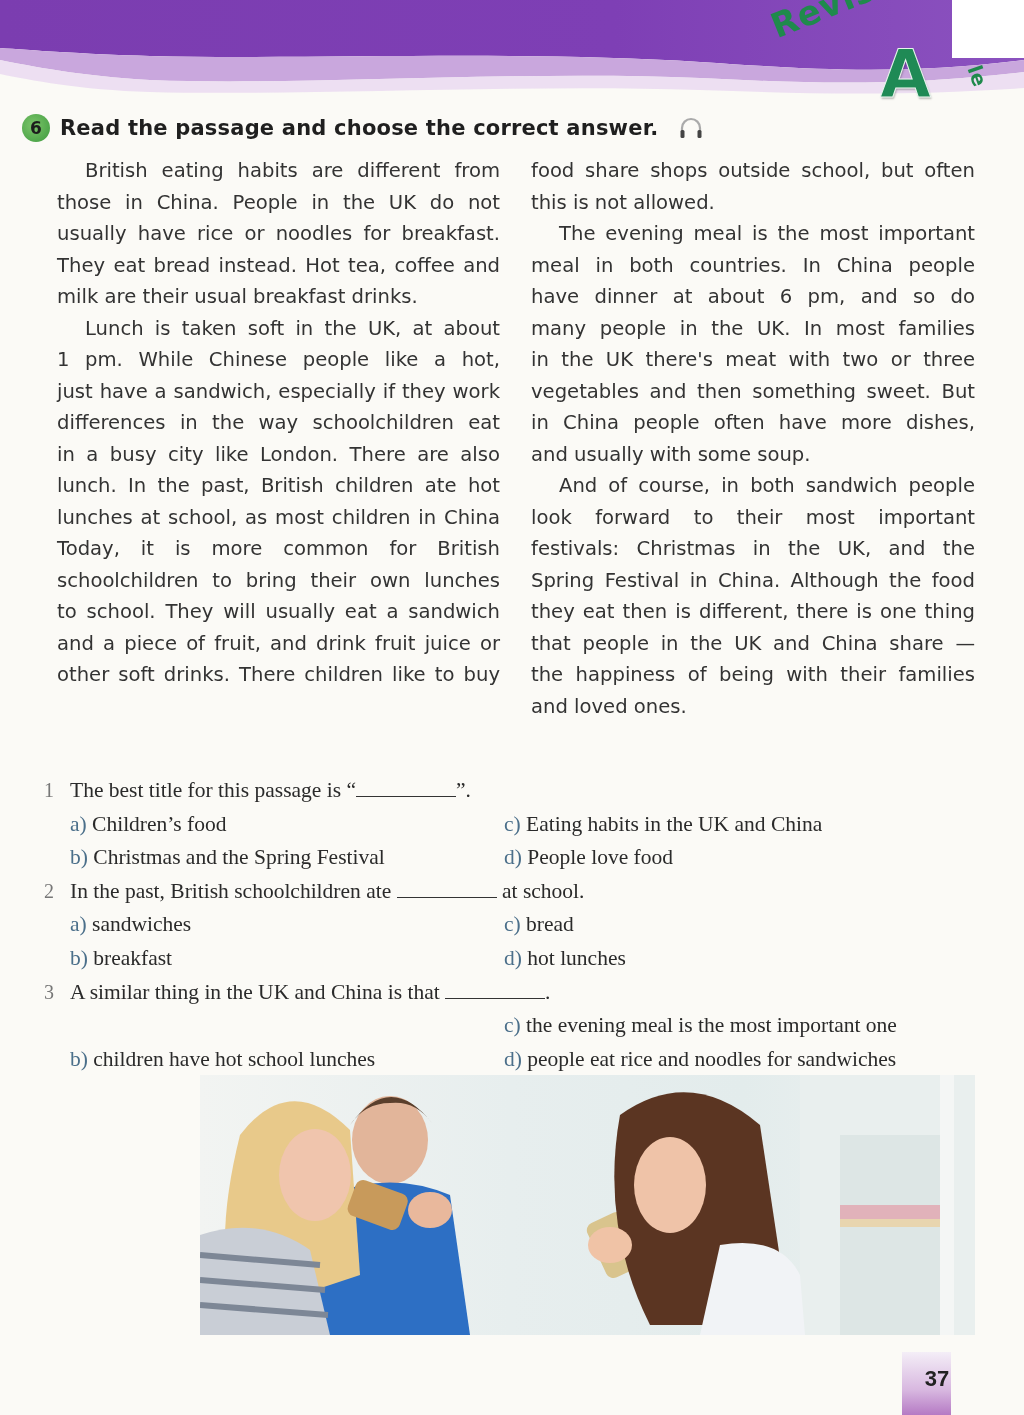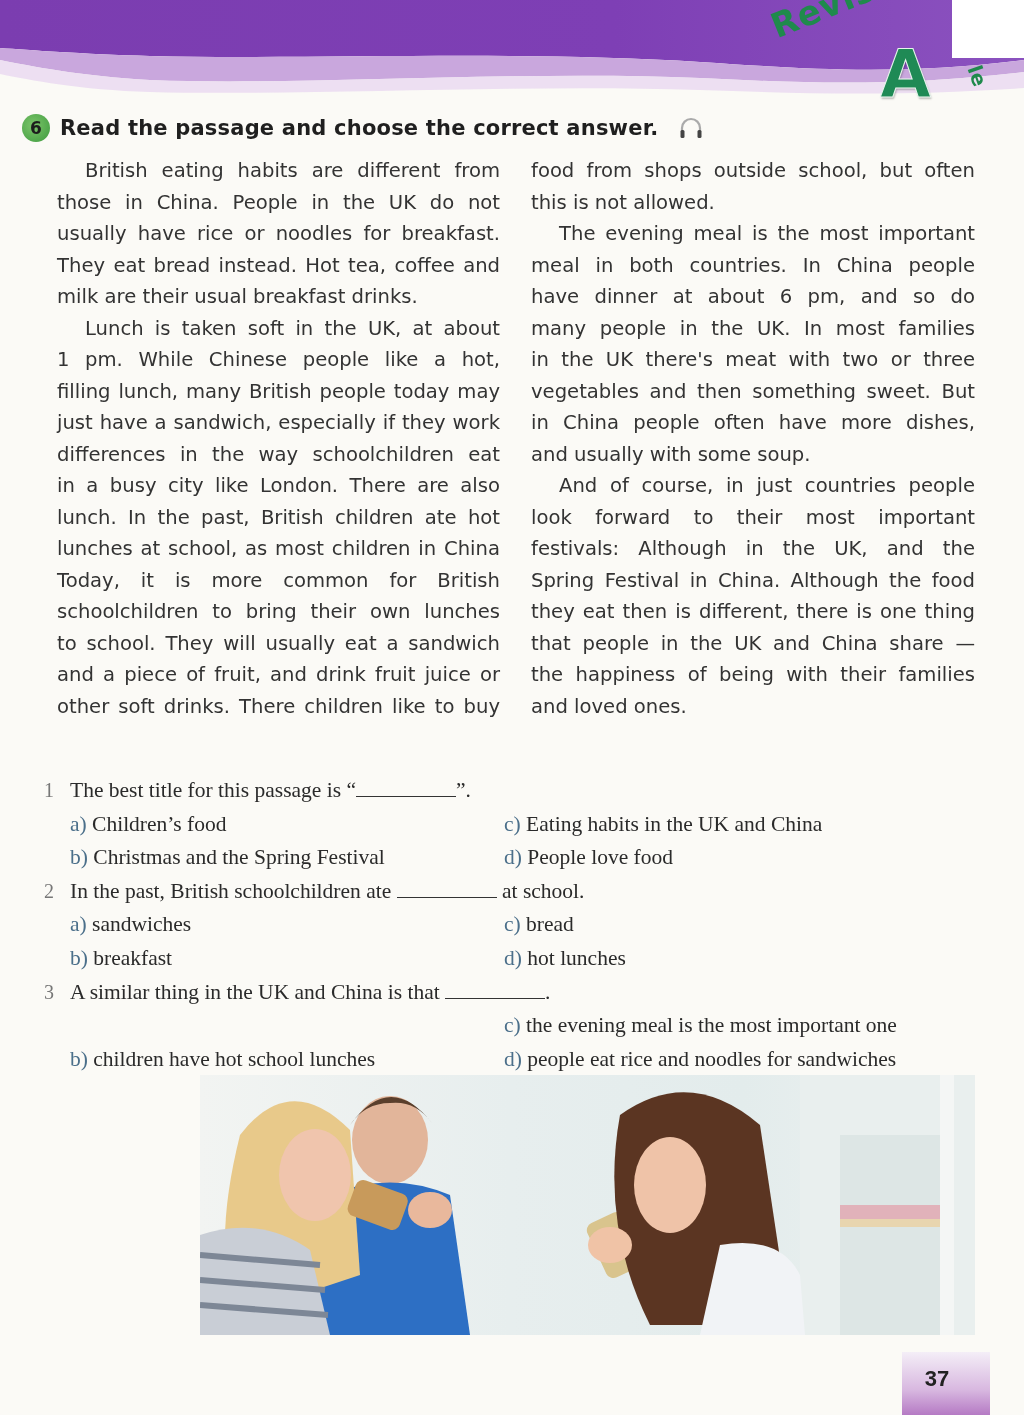--- a/index.html
+++ b/index.html
@@ -85,21 +85,21 @@
 
   
   .photo {
     position: absolute; left: 200px; top: 1075px; width: 775px; height: 260px; overflow: hidden;
     background: linear-gradient(90deg, #f2f4f2 0%, #e7eeee 40%, #e3ecec 70%, #eef2f0 100%);
   }
   .photo svg { display: block; }
 
   
   .page-number-tab {
-    position: absolute; left: 902px; top: 1352px; width: 88px; height: 63px;
+    position: absolute; left: 902px; top: 1352px; width: 49px; height: 63px;
     background: linear-gradient(180deg, #f4eef7 0%, #d8b8e0 60%, #b57ac4 100%);
   }
   .page-number {
     position: absolute; left: 0; top: 14px; width: 70px; text-align: center;
     font-family: "Liberation Sans", sans-serif; font-weight: bold; font-size: 22px; color: #222;
   }
 </style>
 </head>
 <body>
 
@@ -136,46 +136,45 @@
 </div>
 
 <div class="passage-col col-left" id="leftCol">
     <span class="line indent">British eating habits are different from</span>
     <span class="line">those in China. People in the UK do not</span>
     <span class="line">usually have rice or noodles for breakfast.</span>
     <span class="line">They eat bread instead. Hot tea, coffee and</span>
     <span class="line last">milk are their usual breakfast drinks.</span>
     <span class="line indent">Lunch is taken soft in the UK, at about</span>
     <span class="line">1 pm. While Chinese people like a hot,</span>
-    <span class="line">filling lunch, many British people today may</span>
     <span class="line">just have a sandwich, especially if they work</span>
     <span class="line">differences in the way schoolchildren eat</span>
     <span class="line">in a busy city like London. There are also</span>
     <span class="line">lunch. In the past, British children ate hot</span>
     <span class="line">lunches at school, as most children in China</span>
     <span class="line">Today, it is more common for British</span>
     <span class="line">schoolchildren to bring their own lunches</span>
     <span class="line">to school. They will usually eat a sandwich</span>
     <span class="line">and a piece of fruit, and drink fruit juice or</span>
     <span class="line">other soft drinks. There children like to buy</span>
   </div>
 <div class="passage-col col-right" id="rightCol">
-    <span class="line">food from shops outside school, but often</span>
+    <span class="line">food share shops outside school, but often</span>
     <span class="line last">this is not allowed.</span>
     <span class="line indent">The evening meal is the most important</span>
     <span class="line">meal in both countries. In China people</span>
     <span class="line">have dinner at about 6 pm, and so do</span>
     <span class="line">many people in the UK. In most families</span>
     <span class="line">in the UK there's meat with two or three</span>
     <span class="line">vegetables and then something sweet. But</span>
     <span class="line">in China people often have more dishes,</span>
     <span class="line last">and usually with some soup.</span>
-    <span class="line indent">And of course, in just countries people</span>
+    <span class="line indent">And of course, in both sandwich people</span>
     <span class="line">look forward to their most important</span>
-    <span class="line">festivals: Although in the UK, and the</span>
+    <span class="line">festivals: Christmas in the UK, and the</span>
     <span class="line">Spring Festival in China. Although the food</span>
     <span class="line">they eat then is different, there is one thing</span>
     <span class="line">that people in the UK and China share —</span>
     <span class="line">the happiness of being with their families</span>
     <span class="line last">and loved ones.</span>
   </div>
 
 <div class="questions">
 
   <div class="q-row">

